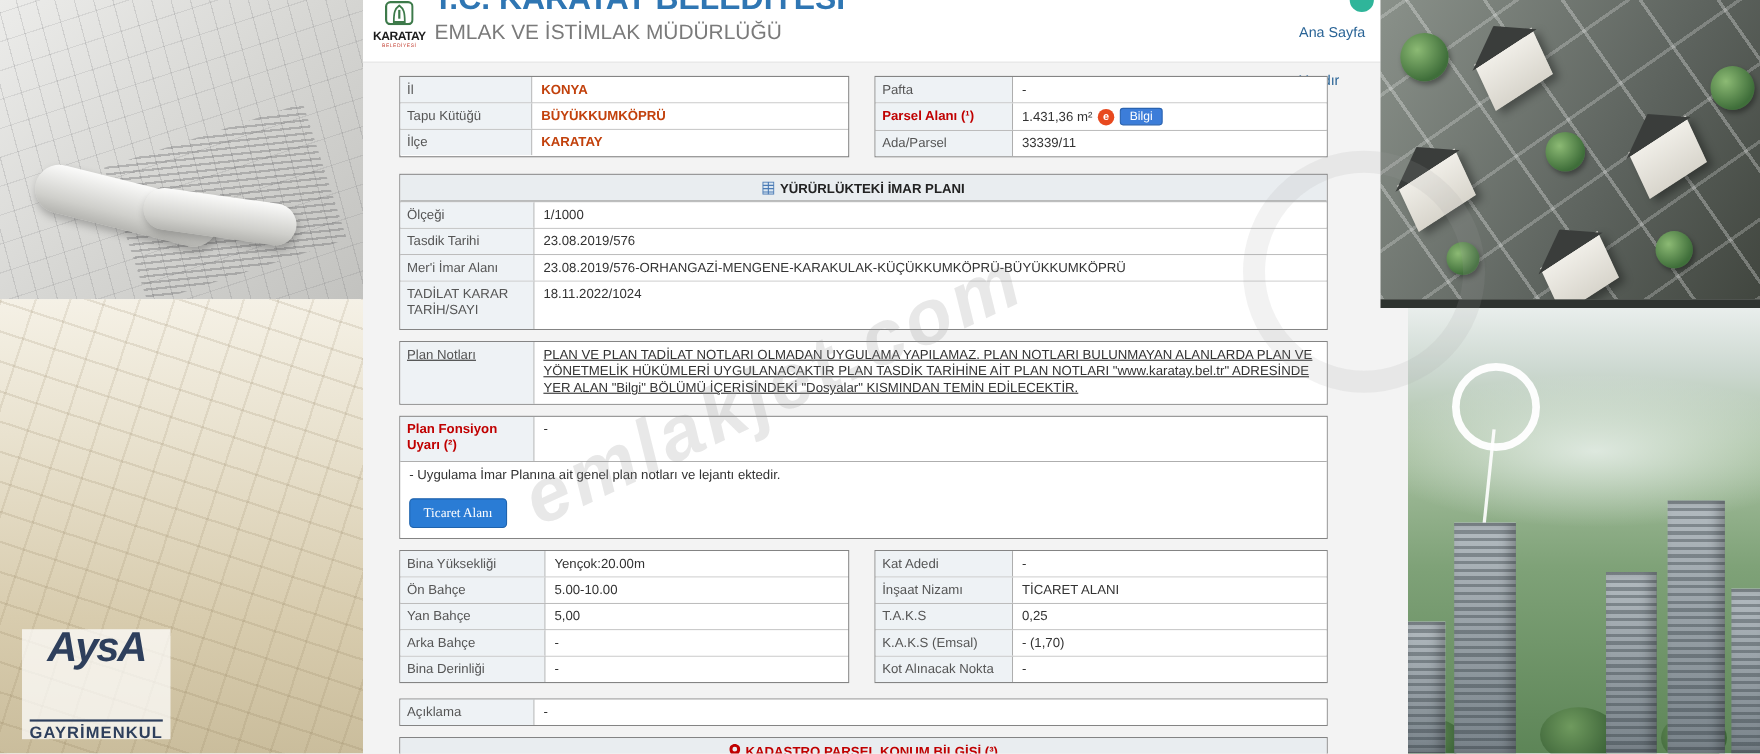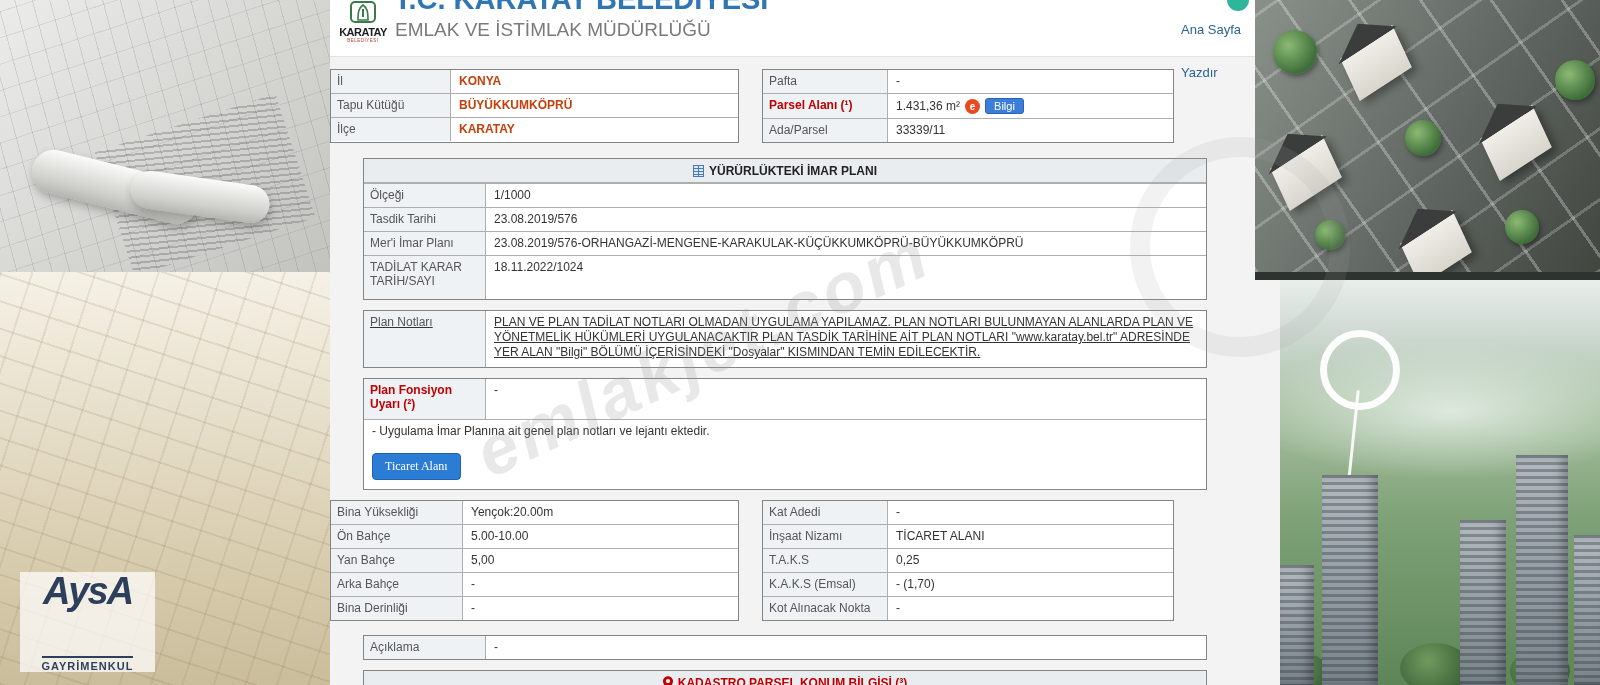--- a/index.html
+++ b/index.html
@@ -20,21 +20,21 @@
   .roll1{left:30px;top:165px;transform:rotate(14deg);}
   .roll2{left:130px;top:178px;transform:rotate(8deg);width:140px;height:38px;}
   .sketch-bottom{position:relative;width:330px;height:413px;overflow:hidden;
     background:
       repeating-linear-gradient(18deg,rgba(125,105,70,.14) 0 2px,transparent 2px 26px),
       repeating-linear-gradient(108deg,rgba(125,105,70,.12) 0 2px,transparent 2px 30px),
       linear-gradient(#f5f1e6 0%,#e9e2cf 30%,#d8ccae 70%,#cabd9c 100%);}
   .aysa{position:absolute;left:20px;top:300px;width:135px;height:100px;background:rgba(255,255,255,.72);
     display:flex;flex-direction:column;align-items:center;justify-content:center;gap:44px;}
   .aysa-name{font-size:38px;font-weight:bold;font-style:italic;color:#2e3f5c;line-height:38px;letter-spacing:-2px;}
-  .aysa-sub{font-size:11px;font-weight:bold;color:#2e3f5c;letter-spacing:1px;border-top:2px solid #2e3f5c;padding-top:2px;margin-top:2px;text-align:center;}
+  .aysa-sub{font-size:15px;font-weight:bold;color:#2e3f5c;letter-spacing:1px;border-top:2px solid #2e3f5c;padding-top:2px;margin-top:2px;text-align:center;}
 
   .right-strip{position:absolute;left:1255px;top:0;width:345px;height:685px;}
   .render-top{position:relative;width:345px;height:272px;overflow:hidden;
     background:
       repeating-linear-gradient(55deg,rgba(255,255,255,.28) 0 3px,transparent 3px 58px),
       repeating-linear-gradient(-35deg,rgba(255,255,255,.22) 0 3px,transparent 3px 58px),
       linear-gradient(120deg,#8a918a 0%,#5d635e 60%,#41463f 100%);
     border-bottom:8px solid #2e332f;}
   .tree{position:absolute;border-radius:50%;background:radial-gradient(circle at 35% 35%,#8cba74,#3f6e3a 70%);box-shadow:2px 3px 5px rgba(0,0,0,.35);}
   .house{position:absolute;width:62px;height:46px;background:linear-gradient(#f2f0ea,#d8d5cc);transform:rotate(-33deg) skewX(-8deg);box-shadow:4px 6px 8px rgba(0,0,0,.35);}
@@ -63,21 +63,21 @@
   .nav a{font-size:13px;color:#2a6496;text-decoration:none;cursor:pointer;}
   .fab{position:absolute;right:6px;top:-11px;width:22px;height:22px;border-radius:50%;background:#2fb59a;border:none;cursor:pointer;}
 
   .content{position:relative;padding-top:12px;height:617px;}
   .watermark{position:absolute;left:150px;top:360px;transform:rotate(-25deg);transform-origin:0 50%;
     font-size:70px;font-weight:bold;font-style:italic;color:rgba(150,150,150,.22);letter-spacing:4px;
     pointer-events:none;white-space:nowrap;z-index:5;}
   .watermark-ring{position:absolute;left:800px;top:80px;width:180px;height:180px;border-radius:50%;
     border:20px solid rgba(160,160,160,.14);pointer-events:none;z-index:5;}
 
-  .row2{display:flex;gap:23px;}
+  .row2{display:flex;gap:23px;margin-left:33px;}
   .tbl{border:1px solid #848484;background:#fff;font-size:12px;color:#333;box-sizing:border-box;}
   .w-left{width:409px;}
   .w-right{width:412px;}
   .w-full{width:844px;margin-left:33px;}
   .r{display:flex;border-top:1px solid #aeaeae;min-height:23px;box-sizing:border-box;}
   .r:first-child{border-top:none;}
   .lbl{background:#eef2f5;color:#555;padding:4px 6px;border-right:1px solid #aeaeae;box-sizing:border-box;flex:none;}
   .lbl.red{color:#c00000;font-weight:bold;}
   .val{flex:1;padding:4px 8px;background:#fff;line-height:15px;}
   .val.bold{font-weight:bold;color:#c2410c;}
@@ -189,21 +189,21 @@
         </div>
         <div class="r">
           <div class="lbl lw122">Ölçeği</div>
           <div class="val">1/1000</div>
         </div>
         <div class="r">
           <div class="lbl lw122">Tasdik Tarihi</div>
           <div class="val">23.08.2019/576</div>
         </div>
         <div class="r">
-          <div class="lbl lw122">Mer'i İmar Planı</div>
+          <div class="lbl lw122">Mer'i İmar Alanı</div>
           <div class="val">23.08.2019/576-ORHANGAZİ-MENGENE-KARAKULAK-KÜÇÜKKUMKÖPRÜ-BÜYÜKKUMKÖPRÜ</div>
         </div>
         <div class="r tall44">
           <div class="lbl lw122">TADİLAT KARAR TARİH/SAYI</div>
           <div class="val">18.11.2022/1024</div>
         </div>
       </div>
 
       <div class="tbl w-full mt10">
         <div class="r tall56">

